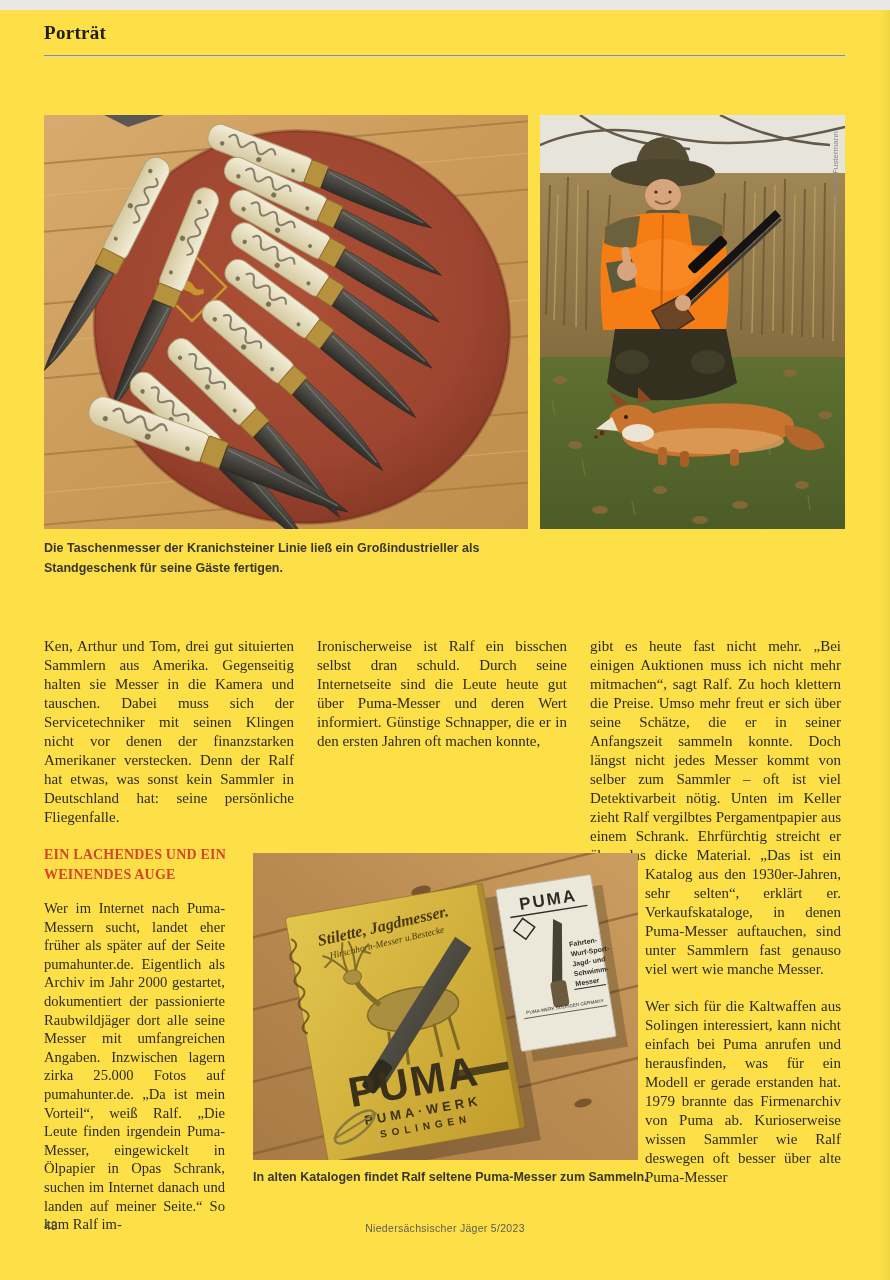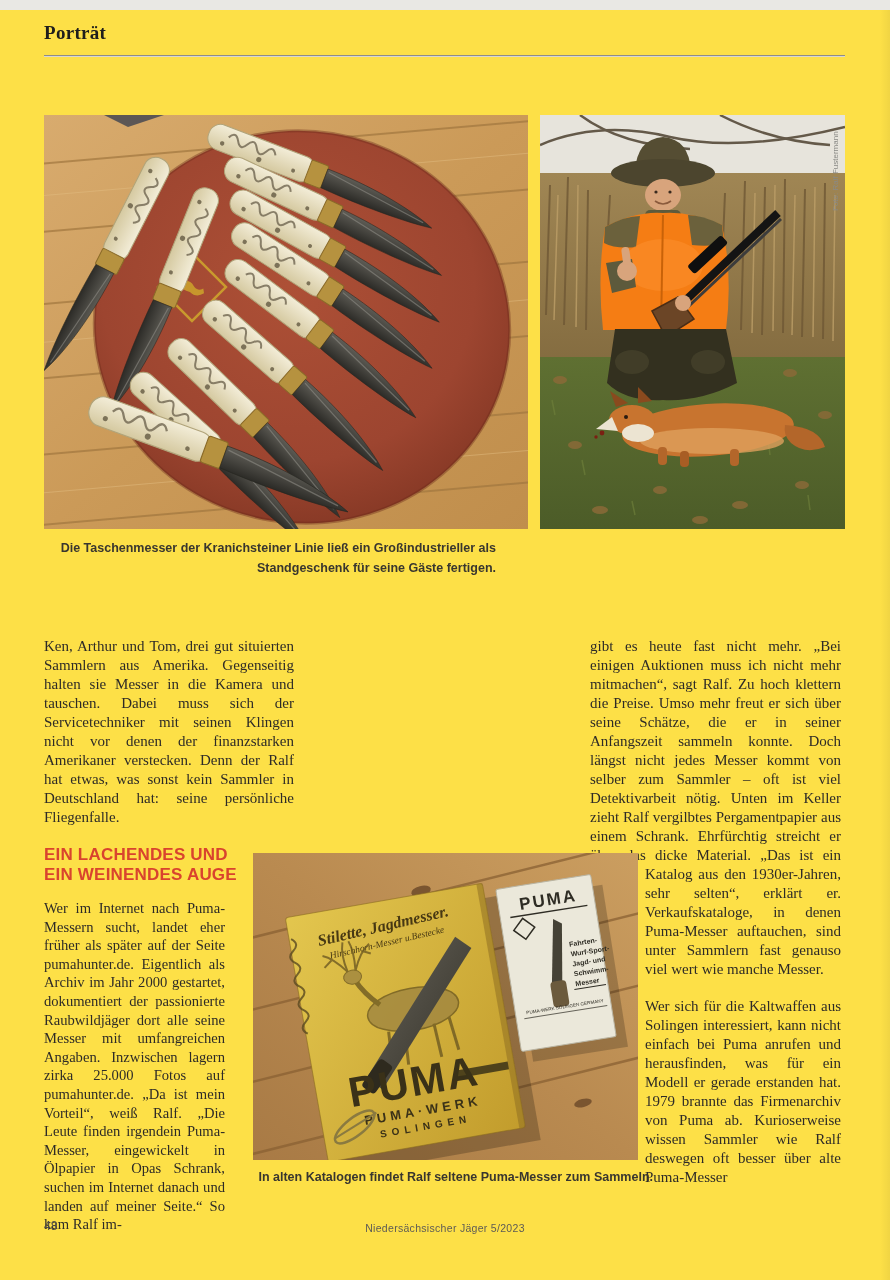--- a/index.html
+++ b/index.html
@@ -8,32 +8,32 @@
   .page::after{content:"";position:absolute;top:0;right:0;width:10px;height:100%;
         background:linear-gradient(to right,rgba(0,0,0,0),rgba(0,0,0,.05));pointer-events:none;}
   .kicker{position:absolute;left:44px;top:12px;font-size:19px;font-weight:bold;color:#1f1e1c;letter-spacing:.3px;}
   .rule{position:absolute;left:44px;top:45px;width:801px;height:1px;background:#8f8d89;box-shadow:0 1px 0 #d9d7d2;}
   figure{margin:0;padding:0;position:absolute;}
   .photo svg{display:block;}
   .photo-left{left:44px;top:105px;width:484px;height:414px;}
   .photo-right{left:540px;top:105px;width:305px;height:414px;}
   .photo-mid{left:253px;top:843px;width:385px;height:307px;z-index:3;}
   .caption{position:absolute;font-family:"Liberation Sans",sans-serif;font-weight:bold;
-        font-size:12.5px;line-height:20px;color:#39362f;text-align:right;}
+        font-size:12.5px;line-height:20px;color:#39362f;}
   .cap-left{left:44px;top:528px;width:452px;}
   .cap-right{left:540px;top:528px;width:302px;}
   .cap-mid{left:253px;top:1157px;width:400px;z-index:3;}
   .col{position:absolute;top:627px;font-size:15px;line-height:19px;text-align:justify;
        hyphens:auto;-webkit-hyphens:auto;}
   .col p{margin:0 0 18px 0;}
   .col1{left:44px;width:250px;height:616px;overflow:hidden;}
   .col2{left:317px;width:250px;height:616px;overflow:hidden;}
   .col3{left:590px;width:251px;height:616px;overflow:hidden;}
-  .subhead{margin:18px 0 14px 0;width:208px;font-family:Liberation Sans, sans-serif;
-       font-weight:bold;font-size:17px;line-height:20px;letter-spacing:.2px;color:#d9432e;text-align:left;}
+  .subhead{margin:18px 0 14px 0;width:208px;font-family:Liberation Serif, serif;
+       font-weight:bold;font-size:14px;line-height:20px;letter-spacing:.2px;color:#d9432e;text-align:left;}
   .narrow{width:181px;font-size:14.6px;line-height:18.6px;}
   .col3-spacer{float:left;width:55px;height:616px;shape-outside:inset(245px 0 0 0);shape-margin:0;}
   .footer-pageno{position:absolute;left:44px;top:1209px;font-family:"Liberation Sans",sans-serif;
        font-size:12px;color:#4c4a46;}
   .footer-journal{position:absolute;left:0;right:0;top:1212px;text-align:center;
        font-family:"Liberation Sans",sans-serif;font-size:10.5px;color:#5d5b56;letter-spacing:.3px;}
 </style>
 </head>
 <body>
 
@@ -225,20 +225,21 @@
 
   <div class="caption cap-left">Die Taschenmesser der Kranichsteiner Linie ließ ein Großindustrieller als Standgeschenk für seine Gäste fertigen.</div>
 
   <div class="col col1">
     <p>Ken, Arthur und Tom, drei gut situierten Sammlern aus Amerika. Gegenseitig halten sie Messer in die Kamera und tauschen. Dabei muss sich der Servicetechniker mit seinen Klingen nicht vor denen der finanzstarken Amerikaner verstecken. Denn der Ralf hat etwas, was sonst kein Sammler in Deutschland hat: seine persönliche Fliegenfalle.</p>
     <h3 class="subhead">EIN LACHENDES UND EIN WEINENDES AUGE</h3>
     <p class="narrow">Wer im Internet nach Puma-Messern sucht, landet eher früher als später auf der Seite pumahunter.de. Eigentlich als Archiv im Jahr 2000 gestartet, dokumentiert der passionierte Raubwildjäger dort alle seine Messer mit umfangreichen Angaben. Inzwischen lagern zirka 25.000 Fotos auf pumahunter.de. „Da ist mein Vorteil“, weiß Ralf. „Die Leute finden irgendein Puma-Messer, eingewickelt in Ölpapier in Opas Schrank, suchen im Internet danach und landen auf meiner Seite.“ So kam Ralf im-</p>
   </div>
 
   <div class="col col2">
+    <p>Ironischerweise ist Ralf ein bisschen selbst dran schuld. Durch seine Internetseite sind die Leute heute gut über Puma-Messer und deren Wert informiert. Günstige Schnapper, die er in den ersten Jahren oft machen konnte,</p>
   </div>
 
   <div class="col col3">
     <div class="col3-spacer"></div>
     <p>gibt es heute fast nicht mehr. „Bei einigen Auktionen muss ich nicht mehr mitmachen“, sagt Ralf. Zu hoch klettern die Preise. Umso mehr freut er sich über seine Schätze, die er in seiner Anfangszeit sammeln konnte. Doch längst nicht jedes Messer kommt von selber zum Sammler – oft ist viel Detektivarbeit nötig. Unten im Keller zieht Ralf vergilbtes Pergamentpapier aus einem Schrank. Ehrfürchtig streicht er über das dicke Material. „Das ist ein Katalog aus den 1930er-Jahren, sehr selten“, erklärt er. Verkaufskataloge, in denen Puma-Messer auftauchen, sind unter Sammlern fast genauso viel wert wie manche Messer.</p>
     <p>Wer sich für die Kaltwaffen aus Solingen interessiert, kann nicht einfach bei Puma anrufen und herausfinden, was für ein Modell er gerade erstanden hat. 1979 brannte das Firmenarchiv von Puma ab. Kurioserweise wissen Sammler wie Ralf deswegen oft besser über alte Puma-Messer</p>
   </div>
 
   <figure class="photo photo-mid">
     <svg width="385" height="307" viewBox="0 0 385 307" xmlns="http://www.w3.org/2000/svg">

